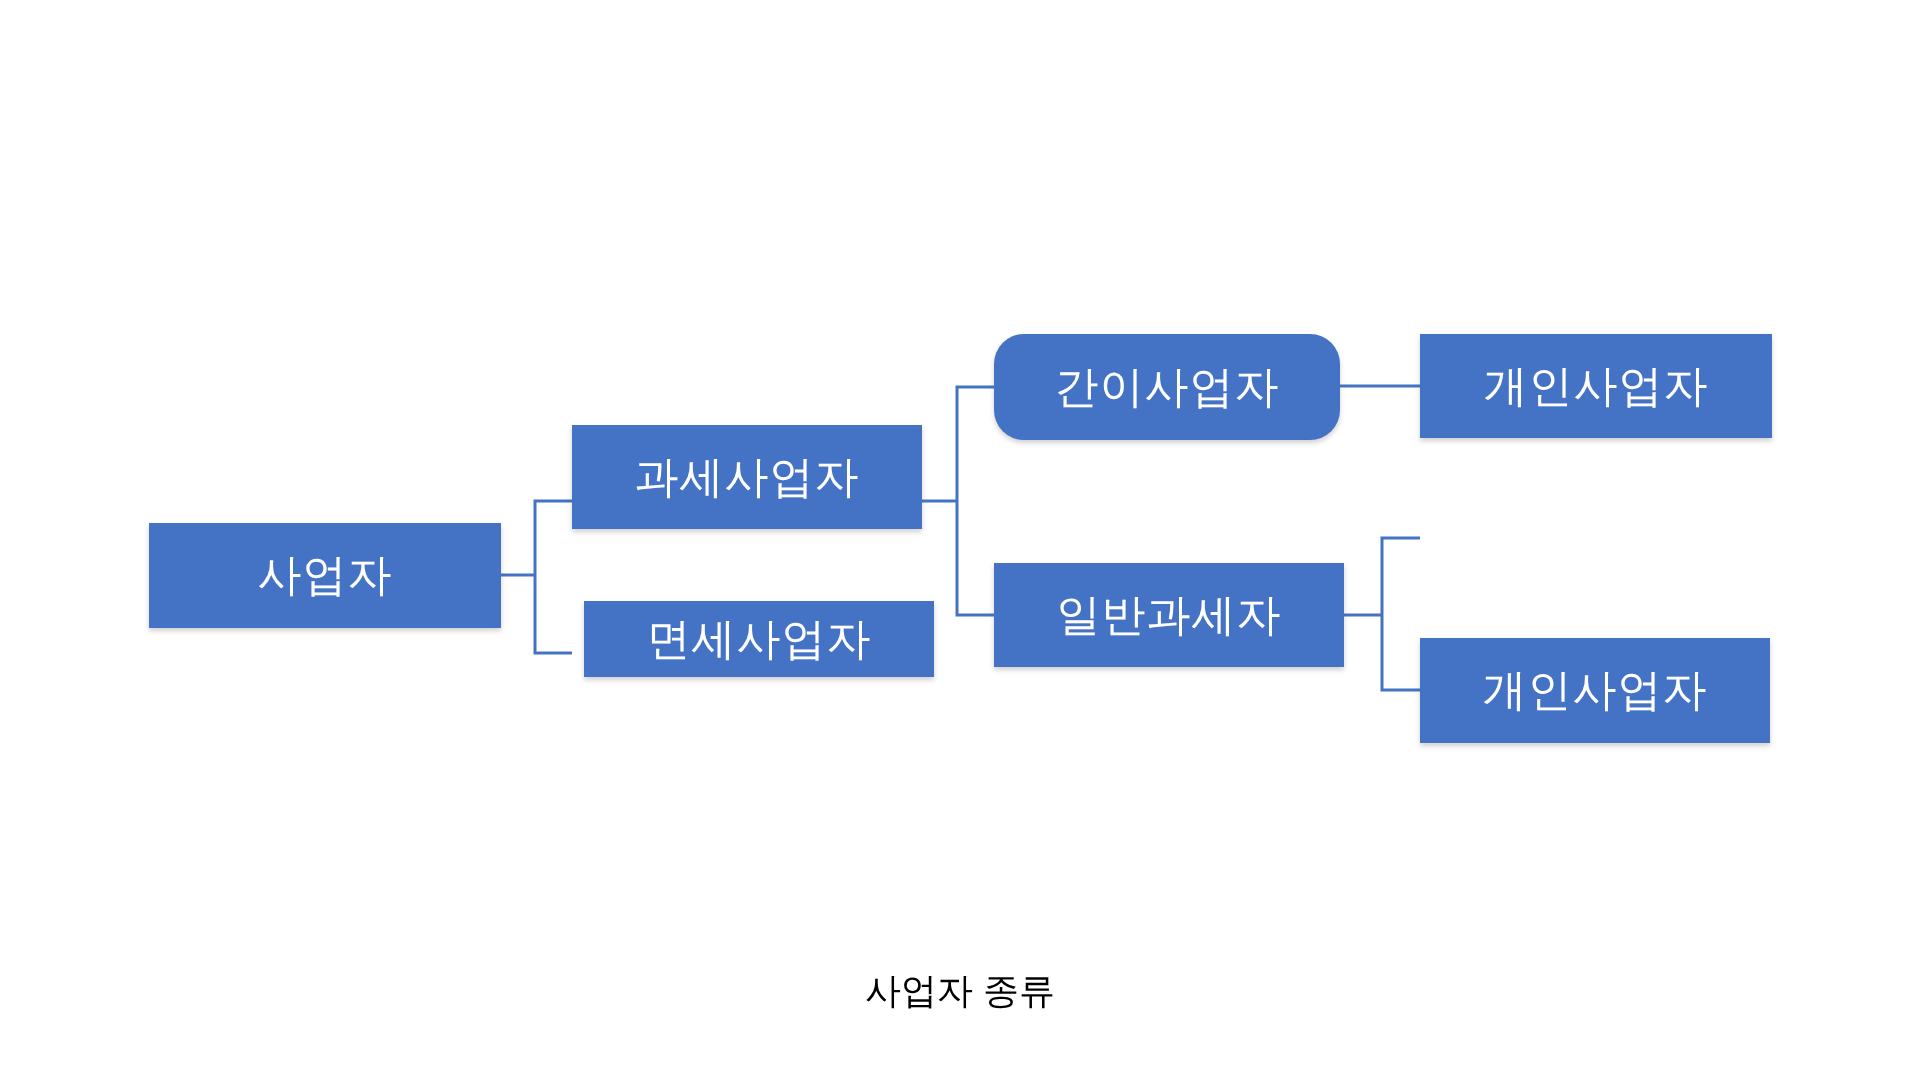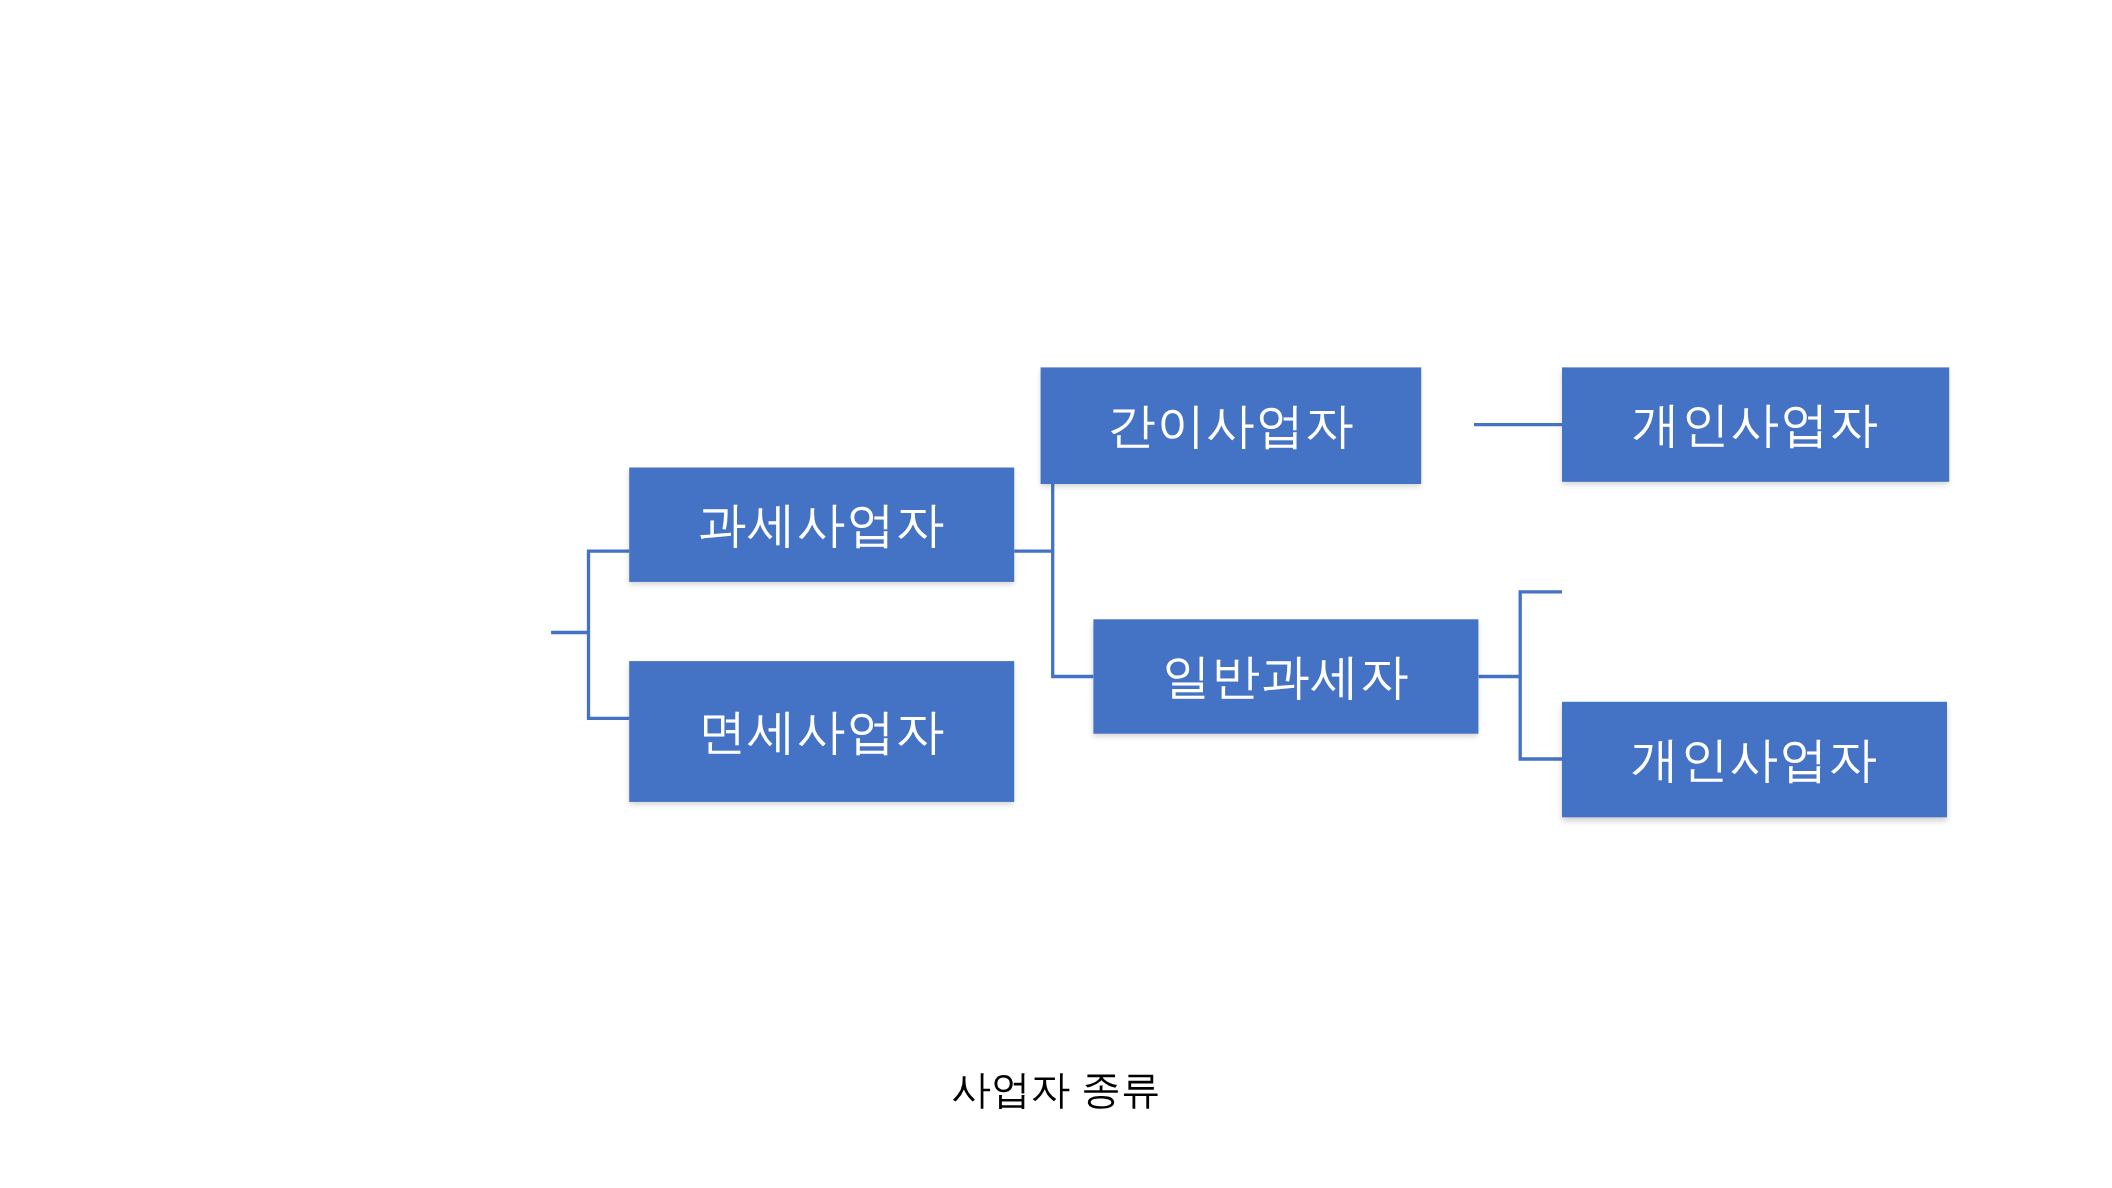--- a/index.html
+++ b/index.html
@@ -65,30 +65,33 @@
 
     <path d="M922 501 H957"></path>
     <path d="M994 387 H957 V615 H994"></path>
 
     <path d="M1340 386 H1420"></path>
 
     <path d="M1344 615 H1382"></path>
     <path d="M1420 538 H1382 V690 H1420"></path>
   </svg>
 
+  <div class="node" style="left:149px; top:523px; width:352px; height:105px;">
+    <span>사업자</span>
+  </div>
 
   <div class="node" style="left:572px; top:425px; width:350px; height:104px;">
     <span>과세사업자</span>
   </div>
 
-  <div class="node" style="left:572px; top:601px; width:350px; height:128px;">
+  <div class="node" style="left:584px; top:601px; width:350px; height:76px;">
     <span>면세사업자</span>
   </div>
 
-  <div class="node" style="left:946px; top:334px; width:346px; height:106px;">
+  <div class="node" style="left:994px; top:334px; width:346px; height:106px;border-radius:30px;">
     <span>간이사업자</span>
   </div>
 
   <div class="node" style="left:994px; top:563px; width:350px; height:104px;">
     <span>일반과세자</span>
   </div>
 
   <div class="node" style="left:1420px; top:334px; width:352px; height:104px;">
     <span>개인사업자</span>
   </div>

